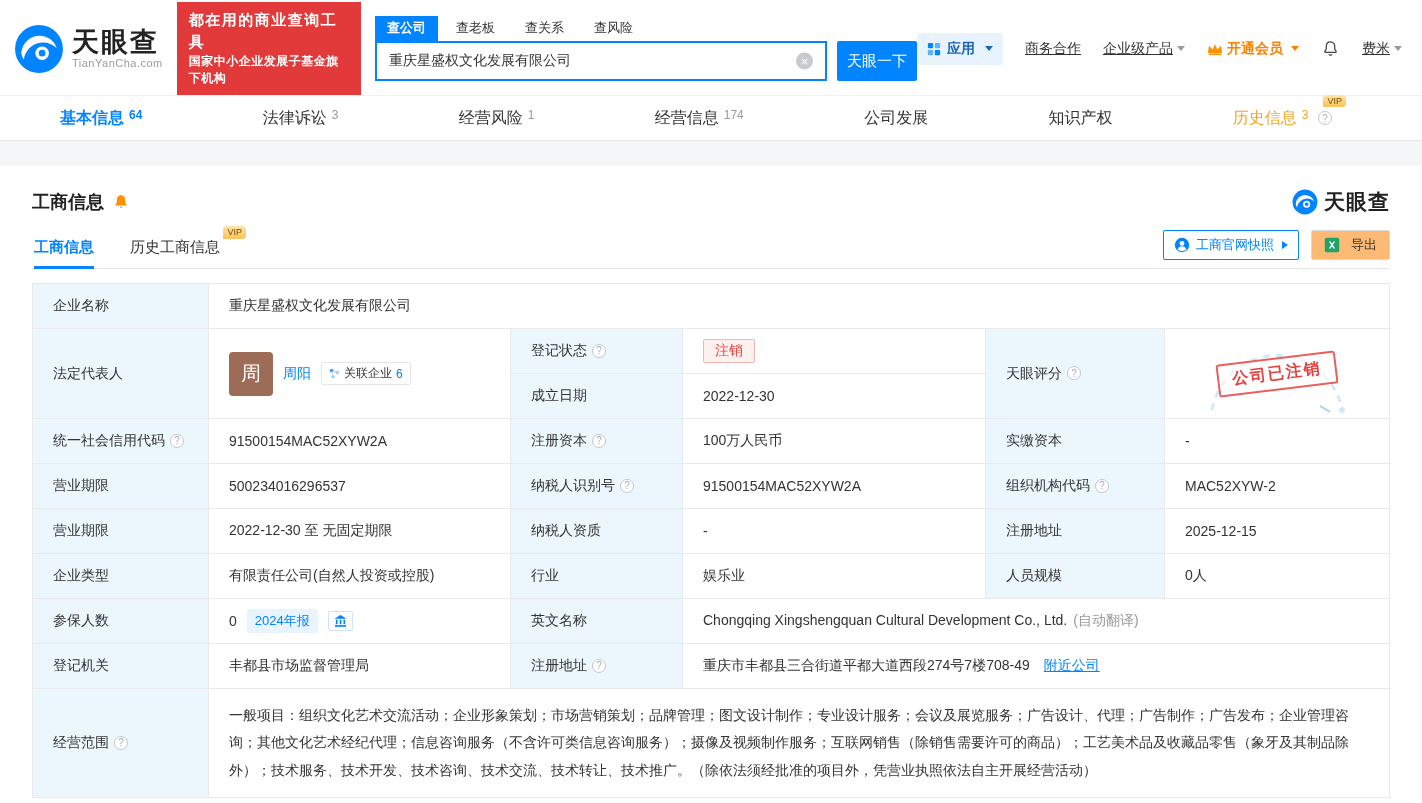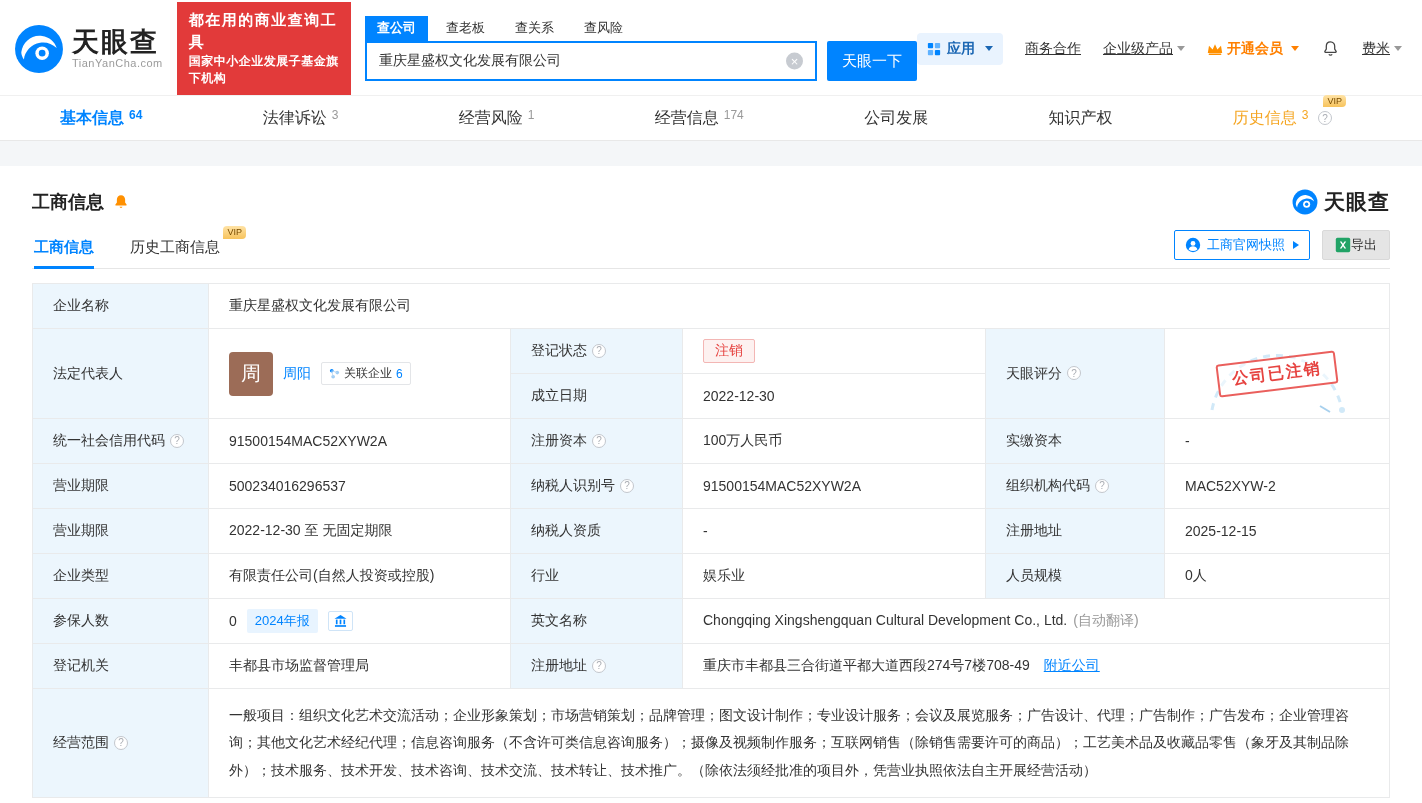--- a/index.html
+++ b/index.html
@@ -17,21 +17,21 @@
   .slogan-l2 { font-size:12px; font-weight:bold; letter-spacing:.5px; }
 
   .search-area { margin-left:14px; }
   .search-tabs { display:flex; align-items:flex-start; gap:6px; }
   .stab { font-size:13px; color:#333; padding:3px 12px 4px; cursor:pointer; }
   .stab.active { background:#0084ff; color:#fff; font-weight:bold; }
   .search-row { display:flex; align-items:stretch; }
   .search-box { position:relative; width:452px; height:40px; border:2px solid #0084ff; background:#fff; display:flex; align-items:center; }
   .search-box input { border:none; outline:none; width:100%; height:100%; padding:0 40px 0 12px; font-size:14px; color:#333; font-family:inherit; background:transparent; }
   .clear-icon { position:absolute; right:12px; top:50%; transform:translateY(-50%); width:17px; height:17px; border-radius:50%; background:#c7cbd1; color:#fff; font-size:13px; line-height:17px; text-align:center; cursor:pointer; }
-  .search-btn { margin-left:10px; width:90px; height:40px; background:#0084ff; color:#fff; border:none; font-size:15px; cursor:pointer; border-radius:2px; font-family:Liberation Sans, sans-serif; }
+  .search-btn { margin-left:10px; width:80px; height:40px; background:#0084ff; color:#fff; border:none; font-size:15px; cursor:pointer; border-radius:2px; font-family:Liberation Sans, sans-serif; }
 
   .top-menu { margin-left:auto; display:flex; align-items:center; gap:22px; font-size:14px; color:#333; white-space:nowrap; }
   .apps-btn { display:flex; align-items:center; gap:6px; background:#e9f3fe; border-radius:4px; padding:7px 10px; color:#1a66b3; cursor:pointer; font-weight:bold; }
   .caret { display:inline-block; width:0; height:0; border-left:4px solid transparent; border-right:4px solid transparent; border-top:5px solid currentColor; margin-left:4px; vertical-align:middle; }
   .menu-item { cursor:pointer; display:flex; align-items:center;text-decoration:underline; }
   .vip-entry { color:#ff8000; font-weight:bold; display:flex; align-items:center; gap:4px; cursor:pointer; }
   .bell-btn { cursor:pointer; display:flex; align-items:center; }
 
   
   .main-nav { display:flex; align-items:center; justify-content:space-between; padding:0 90px 0 60px; height:46px; border-top:1px solid #f0f0f0; border-bottom:1px solid #e8e8e8; background:#fff; }
@@ -57,21 +57,21 @@
   .wm-text { font-size:21px; font-weight:bold; color:#222; letter-spacing:1px; }
 
   .subtab-row { position:relative; display:flex; align-items:flex-end; gap:36px; margin-top:16px; border-bottom:1px solid #e6e6e6; padding:6px 2px 11px; }
   .subtab { position:relative; font-size:15px; color:#333; cursor:pointer; }
   .subtab.active { color:#0084ff; font-weight:bold; }
   .subtab.active::after { content:""; position:absolute; left:0; right:0; bottom:-12px; height:3px; background:#0084ff; }
   .subtab-vip { position:absolute; top:-12px; right:-26px; }
   .row-actions { position:absolute; right:0; bottom:8px; display:flex; gap:12px; }
   .btn-snapshot { display:flex; align-items:center; gap:6px; height:30px; padding:0 10px; border:1px solid #0084ff; color:#0084ff; background:#fff; border-radius:2px; font-size:13px; cursor:pointer; font-family:inherit; }
   .play-arrow { display:inline-block; width:0; height:0; border-top:4px solid transparent; border-bottom:4px solid transparent; border-left:6px solid #0084ff; margin-left:2px; }
-  .btn-export { display:flex; align-items:center; gap:0; height:30px; padding:0 12px; border:1px solid #d9d9d9; color:#333; background:#e5e5e5; border-radius:2px; font-size:13px; cursor:pointer; font-family:inherit; }
+  .btn-export { display:flex; align-items:center; gap:11px; height:30px; padding:0 12px; border:1px solid #d9d9d9; color:#333; background:#fdba74; border-radius:2px; font-size:13px; cursor:pointer; font-family:inherit; }
 
   
   .info-table { width:100%; border-collapse:collapse; margin-top:14px; table-layout:fixed; font-size:14px; }
   .info-table td { border:1px solid #e9eaeb; padding:6px 12px 6px 20px; vertical-align:middle; color:#333; }
   .info-table tr { height:45px; }
   td.lbl { background:#ecf6fd; color:#333; }
   .legal-row { height:45px; }
   .cell-flex { display:flex; align-items:center; gap:10px; }
   .avatar { width:44px; height:44px; border-radius:4px; background:#9c6c57; color:#fff; font-size:20px; display:flex; align-items:center; justify-content:center; flex:none; }
   .link { color:#0084ff; cursor:pointer; text-decoration:none; }

